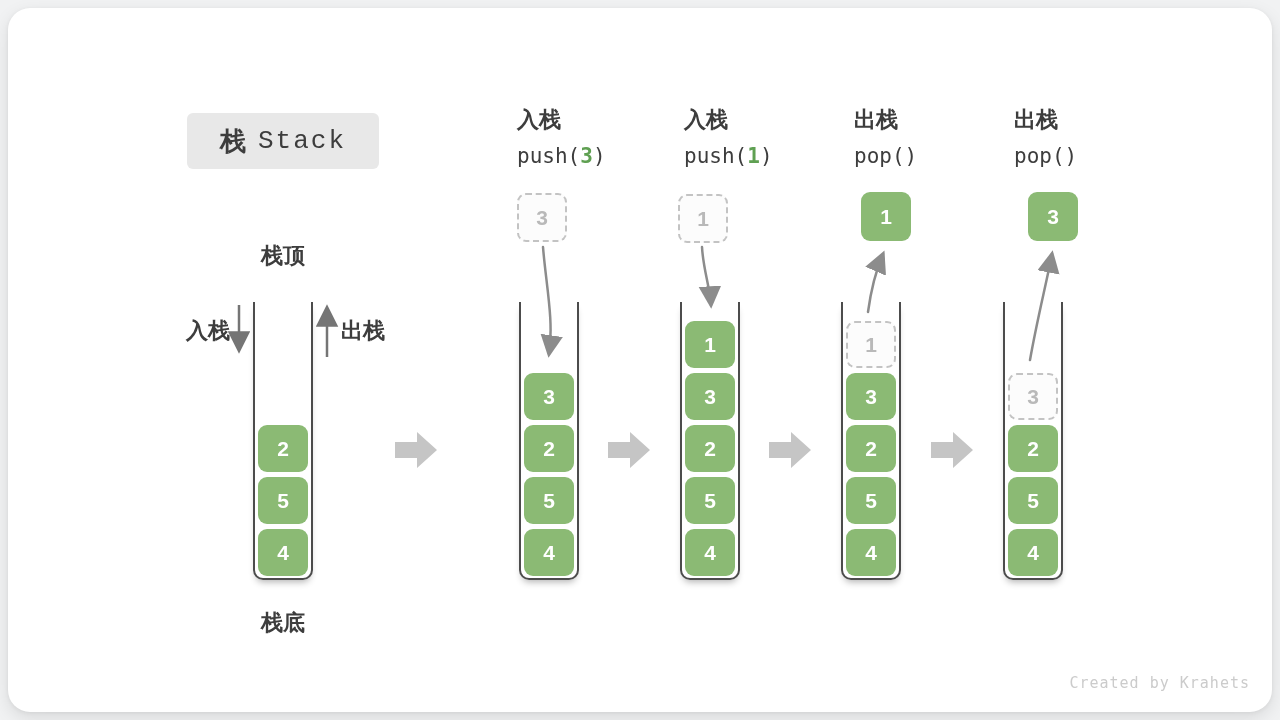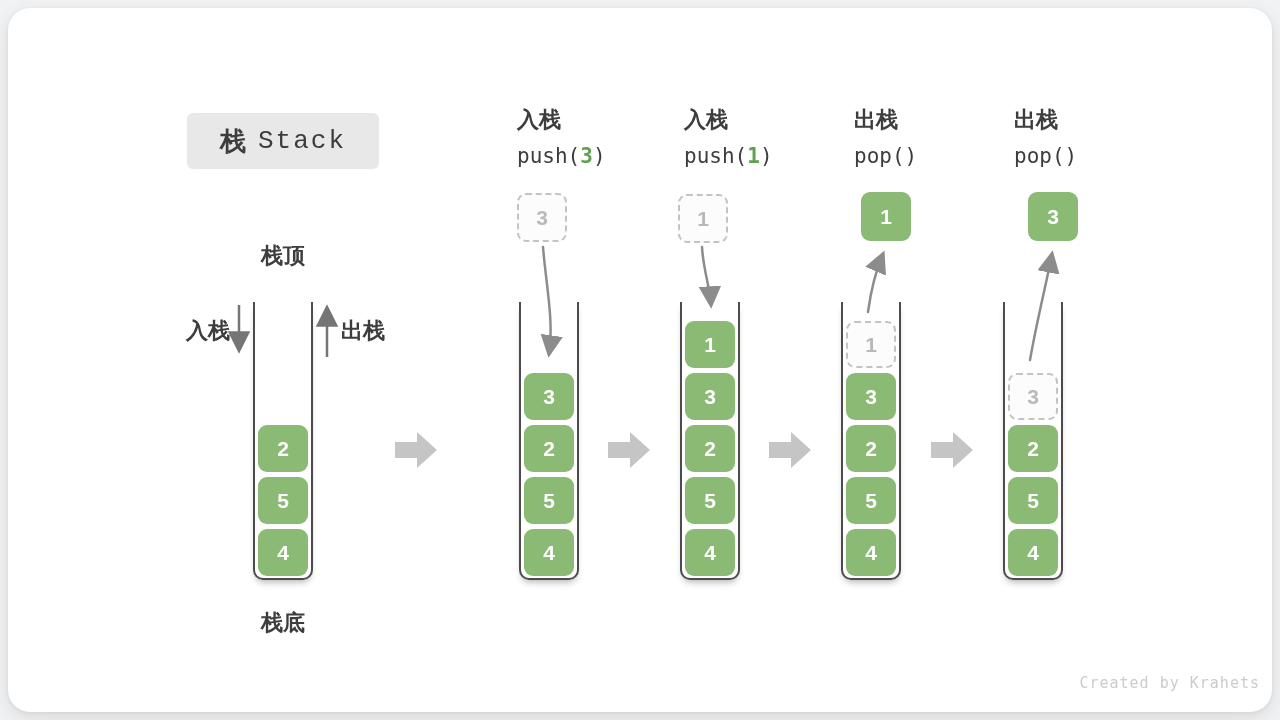--- a/index.html
+++ b/index.html
@@ -73,21 +73,21 @@
     position:absolute;width:50px;height:49px;border-radius:9px;
     display:flex;align-items:center;justify-content:center;
     font-weight:bold;font-size:21px;box-sizing:border-box;
   }
   .float-box.solid{background:var(--green);color:#fff;}
   .float-box.dashed{background:#FCFCFC;border:2px dashed var(--dash-border);color:var(--muted);}
 
   .arrow-layer{position:absolute;left:0;top:0;width:1280px;height:720px;pointer-events:none;}
 
   .footer{
-    position:absolute;right:20px;top:674px;
+    position:absolute;right:30px;top:674px;
     font-family:"DejaVu Sans Mono", monospace;font-size:15px;
     color:var(--footer);letter-spacing:1px;
   }
 </style>
 </head>
 <body>
 
 <div class="card"></div>
 
 <div class="stage">

